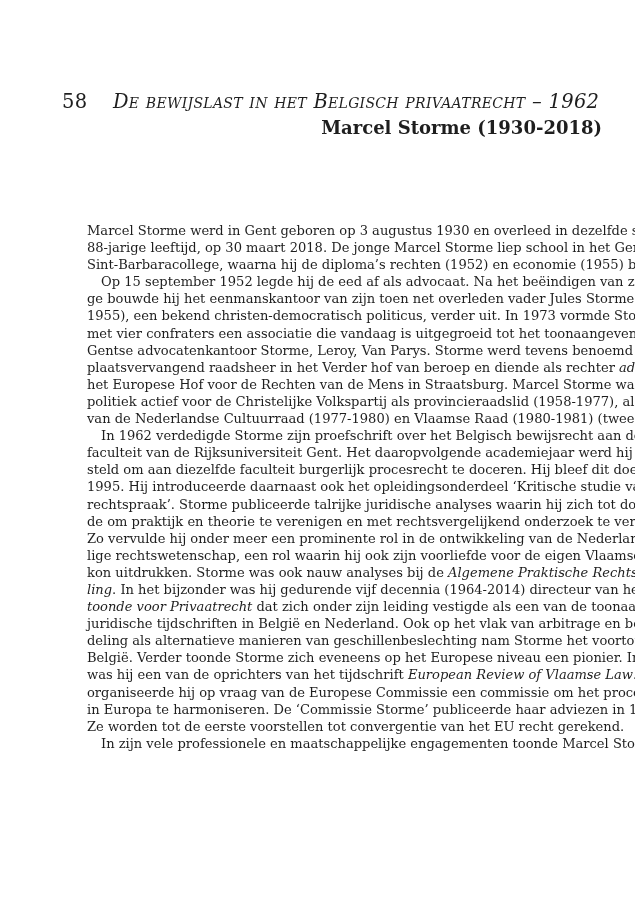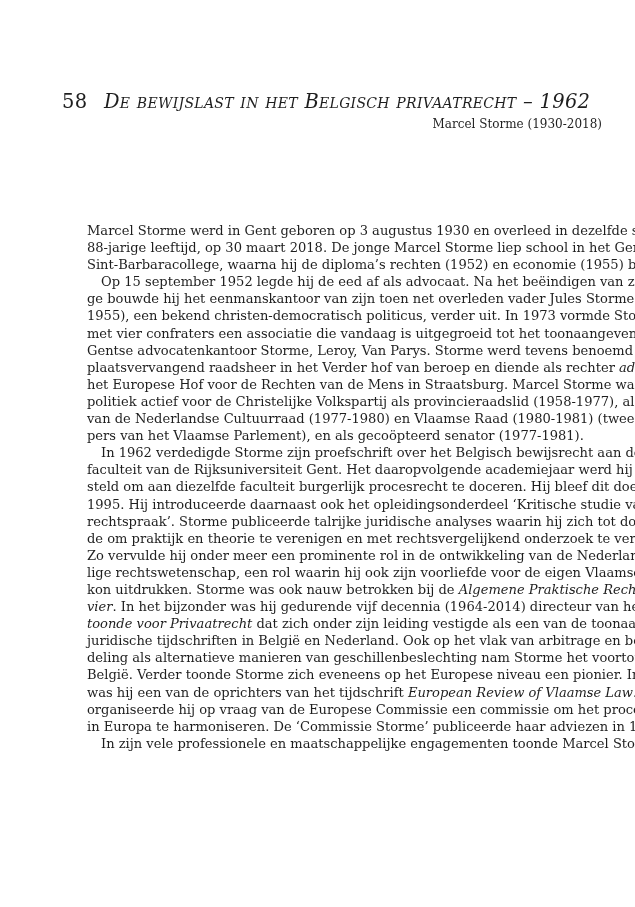--- a/index.html
+++ b/index.html
@@ -1,20 +1,20 @@
 <!DOCTYPE html>
 <html><head>
 <meta charset="utf-8">
 <style>
   html, body { margin: 0; padding: 0; background: #ffffff; }
   body { width: 635px; height: 907px; position: relative; overflow: hidden; color: #1e1e1e; font-family: "DejaVu Serif", serif; }
   .heading { position: absolute; left: 62px; top: 90px; width: 540px; font-size: 19.5px; letter-spacing: 0.3px; white-space: nowrap; }
-  .heading .num { margin-right: 10px; }
+  .heading .num { margin-right: 19px; }
   .heading .title { font-variant: small-caps; font-style: italic; }
-  .author { position: absolute; right: 33px; top: 117px; font-size: 12px; }
+  .author { position: absolute; right: 33px; top: 117px; font-size: 18px; font-weight: bold; }
   .body { position: absolute; left: 87px; top: 222px; width: 515px; font-size: 13.05px; line-height: 17.1px; }
   .line { display: block; white-space: nowrap; text-align: justify; text-align-last: justify; }
   .line.last { text-align-last: left; }
   .indent { padding-left: 14px; }
   .it { font-style: italic; }
 </style>
 </head>
 <body>
 
 <div class="heading">
@@ -29,32 +29,32 @@
   <span class="line">Sint-Barbaracollege, waarna hij de diploma’s rechten (1952) en economie (1955) behaal-</span>
   <span class="line indent">Op 15 september 1952 legde hij de eed af als advocaat. Na het beëindigen van zijn sta-</span>
   <span class="line">ge bouwde hij het eenmanskantoor van zijn toen net overleden vader Jules Storme (1887-</span>
   <span class="line">1955), een bekend christen-democratisch politicus, verder uit. In 1973 vormde Storme</span>
   <span class="line">met vier confraters een associatie die vandaag is uitgegroeid tot het toonaangevende</span>
   <span class="line">Gentse advocatenkantoor Storme, Leroy, Van Parys. Storme werd tevens benoemd als</span>
   <span class="line"><span>plaatsvervangend raadsheer in het Verder hof van beroep en diende als rechter </span><span class="it">ad hoc</span></span>
   <span class="line">het Europese Hof voor de Rechten van de Mens in Straatsburg. Marcel Storme was ook</span>
   <span class="line">politiek actief voor de Christelijke Volkspartij als provincieraadslid (1958-1977), als lid</span>
   <span class="line">van de Nederlandse Cultuurraad (1977-1980) en Vlaamse Raad (1980-1981) (twee voorlo-</span>
-  <span class="line last">pers van het Vlaamse Parlement), en als gecoöpteerd senator (1977-1981).</span>
   <span class="line indent">In 1962 verdedigde Storme zijn proefschrift over het Belgisch bewijsrecht aan de rechts-</span>
   <span class="line">faculteit van de Rijksuniversiteit Gent. Het daaropvolgende academiejaar werd hij aange-</span>
   <span class="line">steld om aan diezelfde faculteit burgerlijk procesrecht te doceren. Hij bleef dit doen tot</span>
   <span class="line">1995. Hij introduceerde daarnaast ook het opleidingsonderdeel ‘Kritische studie van de</span>
   <span class="line">rechtspraak’. Storme publiceerde talrijke juridische analyses waarin hij zich tot doel stel-</span>
   <span class="line">de om praktijk en theorie te verenigen en met rechtsvergelijkend onderzoek te verrijken.</span>
   <span class="line">Zo vervulde hij onder meer een prominente rol in de ontwikkeling van de Nederlandsta-</span>
   <span class="line">lige rechtswetenschap, een rol waarin hij ook zijn voorliefde voor de eigen Vlaamse taal</span>
-  <span class="line"><span>kon uitdrukken. Storme was ook nauw betrokken bij de </span><span class="it">Algemene Praktische Rechtsverzame-</span></span>
-  <span class="line"><span class="it">vier</span><span>. In het bijzonder was hij gedurende vijf decennia (1964-2014) directeur van het </span></span>
+  <span class="line"><span>kon uitdrukken. Storme was ook nauw analyses bij de </span><span class="it">Algemene Praktische Rechtsverzame-</span></span>
+  <span class="line"><span class="it">ling</span><span>. In het bijzonder was hij gedurende vijf decennia (1964-2014) directeur van het </span></span>
   <span class="line"><span class="it">toonde voor Privaatrecht</span><span> dat zich onder zijn leiding vestigde als een van de toonaangevende</span></span>
   <span class="line">juridische tijdschriften in België en Nederland. Ook op het vlak van arbitrage en bemid-</span>
   <span class="line">deling als alternatieve manieren van geschillenbeslechting nam Storme het voortouw in</span>
   <span class="line">België. Verder toonde Storme zich eveneens op het Europese niveau een pionier. In 1992</span>
   <span class="line"><span>was hij een van de oprichters van het tijdschrift </span><span class="it">European Review of Vlaamse Law</span><span>. Daarnaast</span></span>
   <span class="line">organiseerde hij op vraag van de Europese Commissie een commissie om het procesrecht</span>
   <span class="line">in Europa te harmoniseren. De ‘Commissie Storme’ publiceerde haar adviezen in 1994.</span>
+  <span class="line last">Ze worden tot de eerste voorstellen tot convergentie van het EU recht gerekend.</span>
   <span class="line indent">In zijn vele professionele en maatschappelijke engagementen toonde Marcel Storme</span>
 </div>
 
 </body></html>

